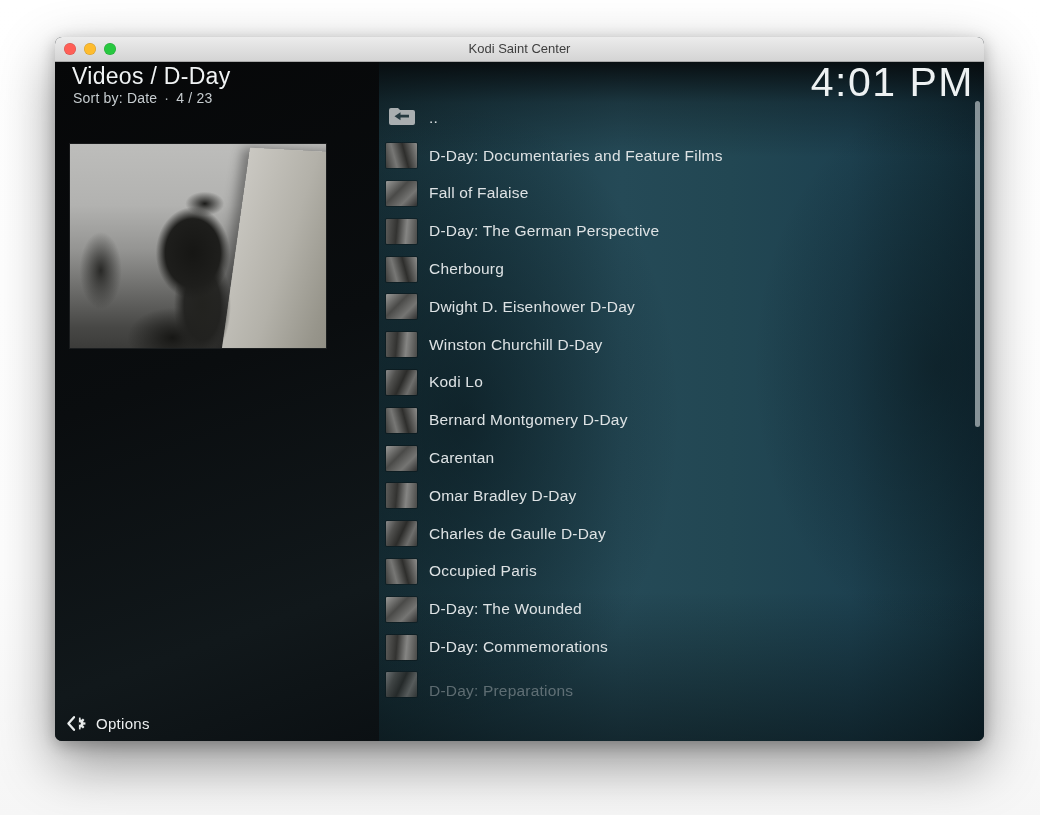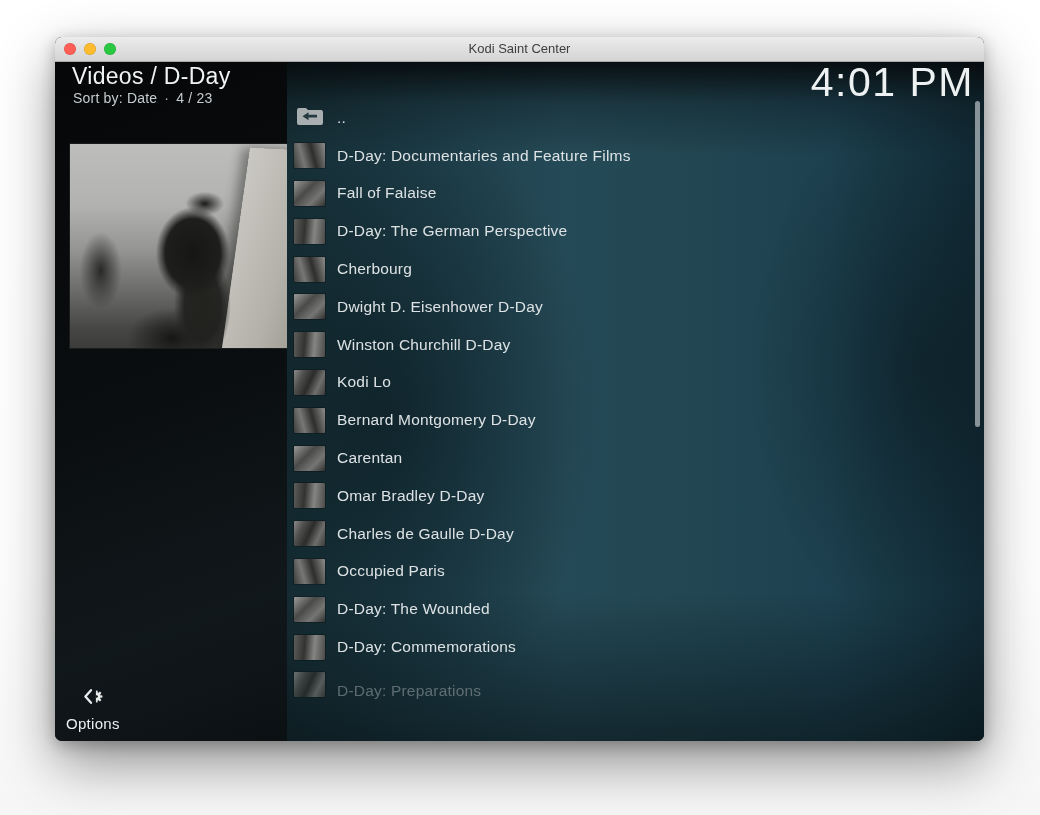--- a/index.html
+++ b/index.html
@@ -27,21 +27,21 @@
   .traffic{position:absolute;top:6px;left:9px;display:flex;gap:8px;}
   .light{width:12px;height:12px;border-radius:50%;box-shadow:inset 0 0 0 0.5px rgba(0,0,0,.18);}
   .light.red{background:#ff5f57;}
   .light.yellow{background:#febc2e;}
   .light.green{background:#28c840;}
 
   .content{position:absolute;top:25px;left:0;right:0;bottom:0;display:flex;}
 
   
   .left-panel{
-    width:232px;flex:none;position:relative;
+    width:324px;flex:none;position:relative;
     background:linear-gradient(160deg,#060708 0%,#0a0d0f 45%,#11181b 80%,#0b1013 100%);
   }
   .page-title{
     position:absolute;left:17px;top:1px;font-size:23px;font-weight:300;
     color:#f0f3f4;letter-spacing:.3px;white-space:nowrap;
   }
   .sort-line{
     position:absolute;left:18px;top:28px;font-size:14px;font-weight:300;
     color:#c6cccf;letter-spacing:.2px;white-space:nowrap;text-align:center;
   }
@@ -61,23 +61,22 @@
     box-shadow:-7px 0 12px rgba(0,0,0,.38);
   }
   .preview .soldier{
     position:absolute;left:70px;top:40px;width:120px;height:164px;
     background:
       radial-gradient(ellipse 26px 16px at 54% 12%, #1b1b19 0%, rgba(27,27,25,0) 75%),
       radial-gradient(ellipse 50px 62px at 44% 42%, #161614 0%, #1e1e1c 55%, rgba(30,30,28,0) 74%),
       radial-gradient(ellipse 38px 72px at 52% 74%, #22221f 0%, rgba(32,32,30,.92) 48%, rgba(32,32,30,0) 75%);
   }
   .options-row{
-    position:absolute;left:11px;bottom:9px;display:flex;align-items:center;gap:10px;
+    position:absolute;left:11px;bottom:9px;display:flex;gap:10px;
     cursor:pointer;
-    flex-direction:column;
   }
   .options-label{font-size:15px;font-weight:300;color:#eceeef;letter-spacing:.3px;}
 
   
   .right-panel{
     flex:1;position:relative;overflow:hidden;
     background:
       linear-gradient(180deg, rgba(6,10,12,.92) 0%, rgba(6,10,12,.30) 6%, rgba(6,10,12,0) 14%),
       linear-gradient(0deg, rgba(5,12,15,.55) 0%, rgba(5,12,15,0) 22%),
       radial-gradient(ellipse 300px 430px at 14% 52%, rgba(4,14,18,.50) 0%, rgba(4,14,18,0) 72%),

